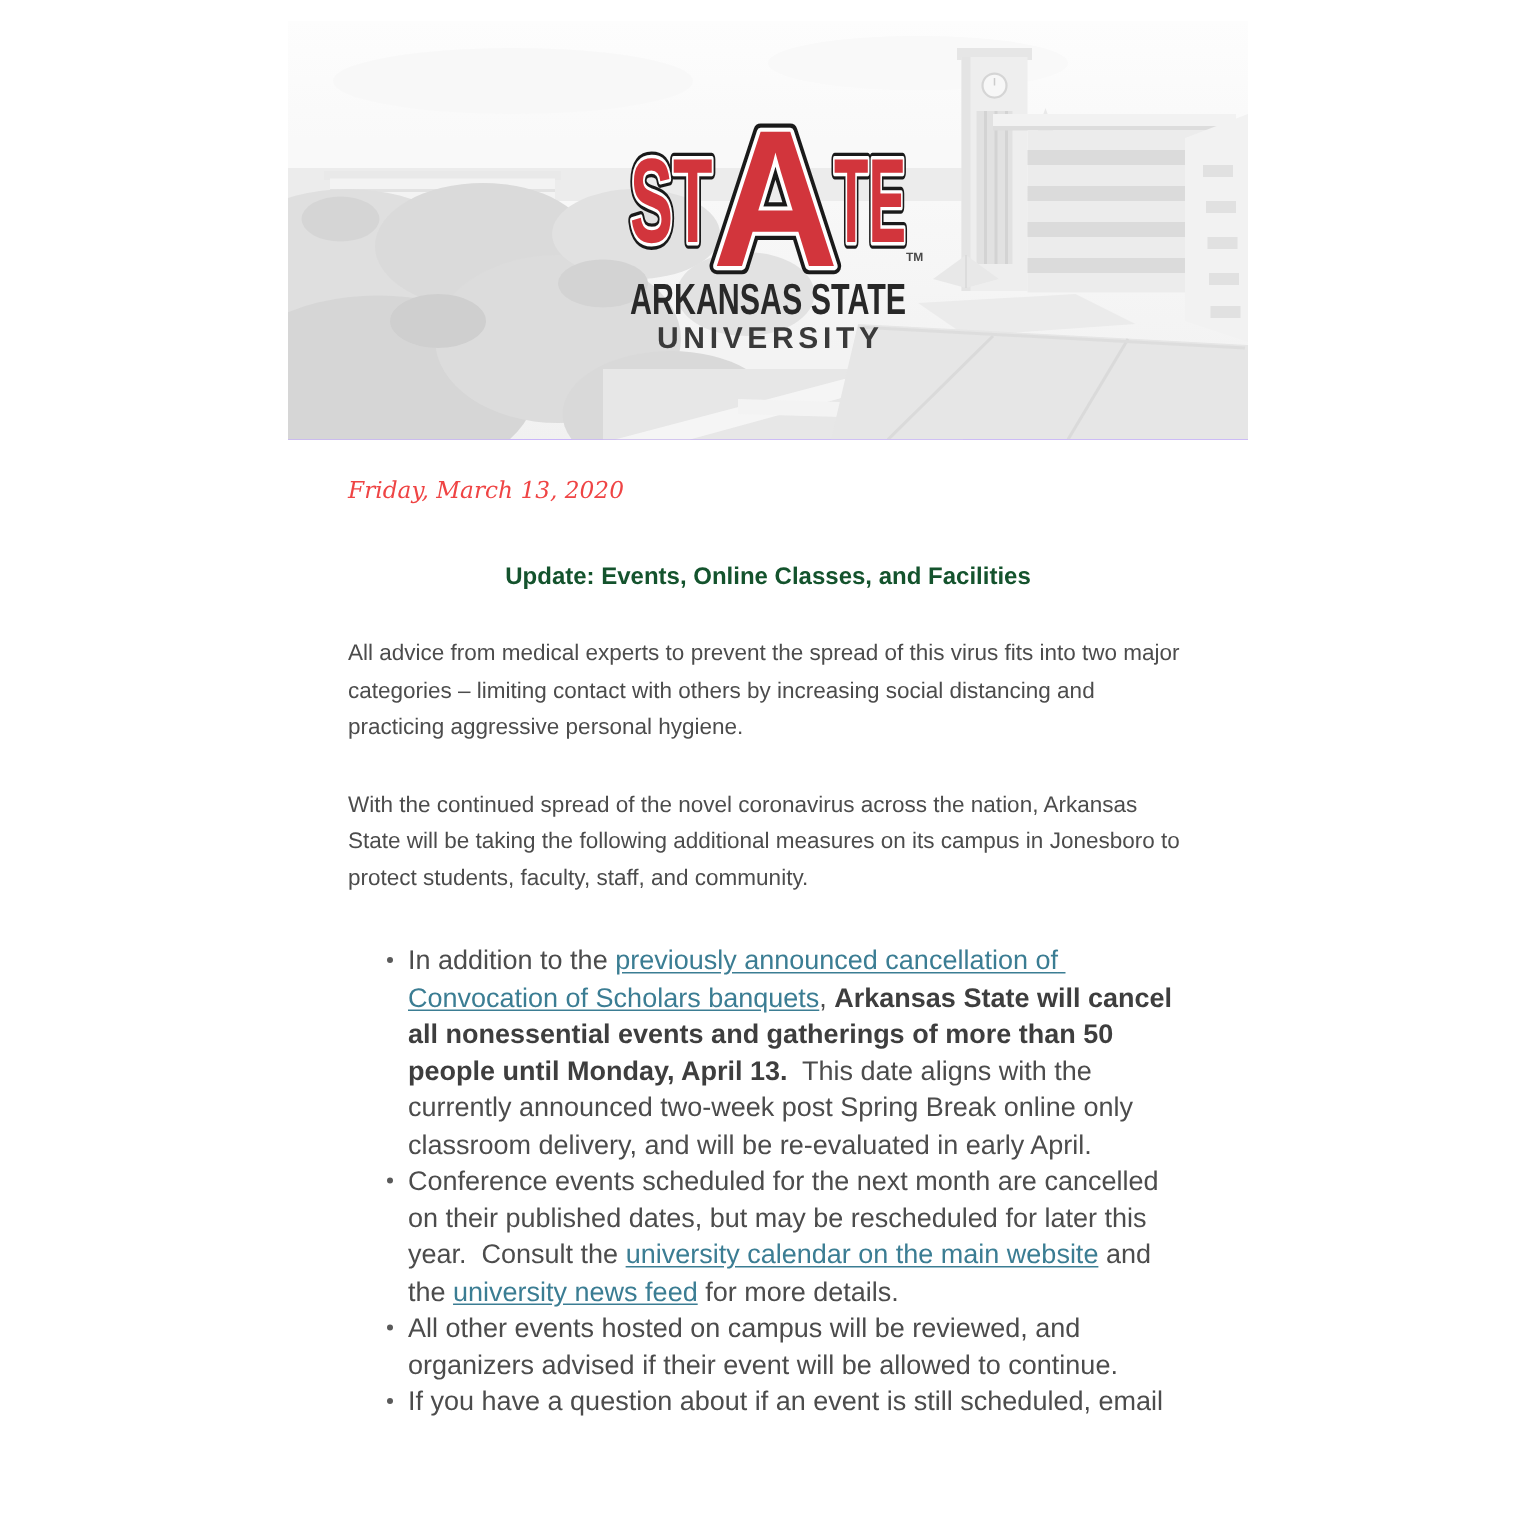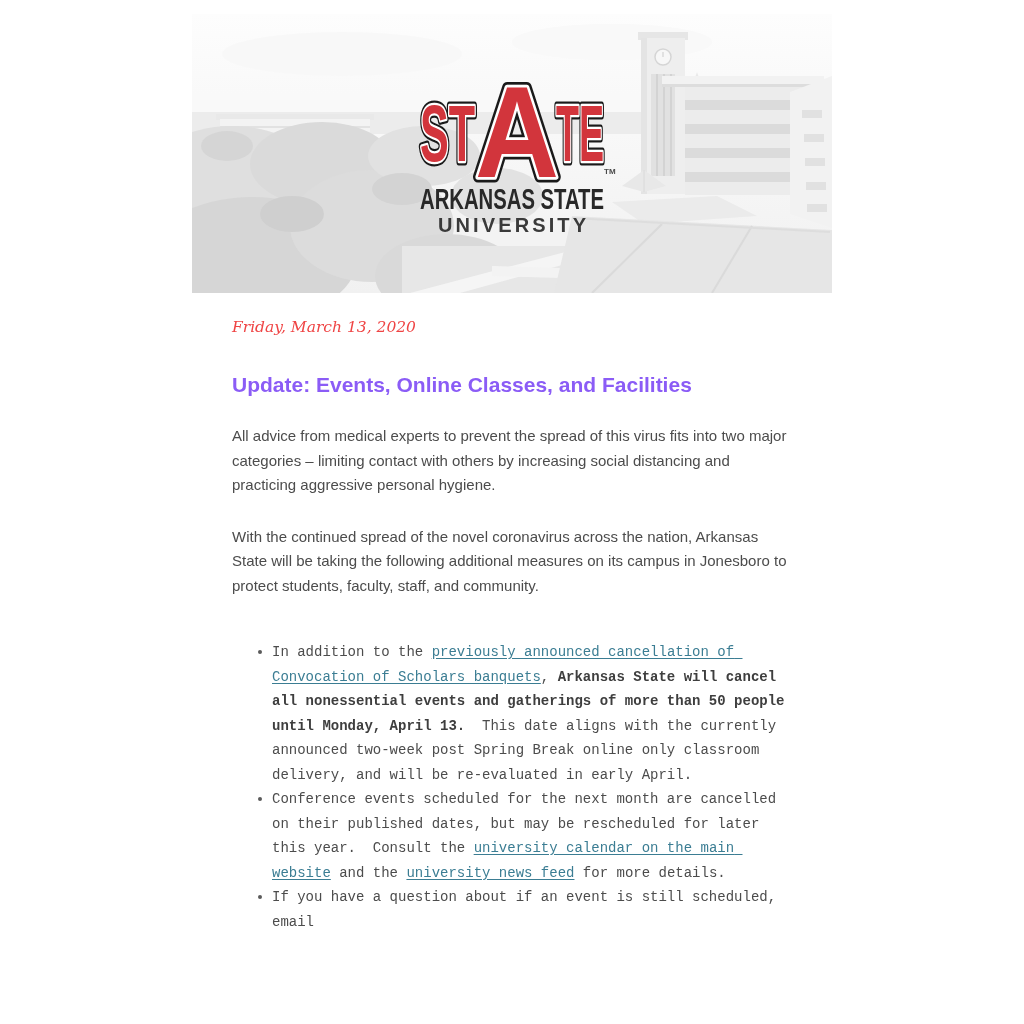--- a/index.html
+++ b/index.html
@@ -17,43 +17,42 @@
     margin-top: 24px;
     font-family: "DejaVu Serif", "Liberation Serif", serif;
     font-style: italic;
     font-size: 15.5px;
     line-height: 21px;
     color: #ef4444;
   }
 
   .title {
     margin-top: 34px;
-    text-align: left;
-    font-size: 21px;
+    text-align: center;
+    font-size: 16px;
     line-height: 25px;
     font-weight: bold;
-    color: #8b5cf6;
+    color: #14532d;
   }
 
   .para {
     margin-top: 27px;
     font-size: 15px;
     line-height: 24.5px;
     white-space: pre-wrap;
     color: #4c4c4c;
   }
 
   ul.bullets {
-    margin-top: 42px;
+    margin-top: 30px;
     list-style: none;
     padding-left: 40px;
-    font-size: 14px;
+    font-size: 18px;
     line-height: 24.5px;
     color: #4c4c4c;
-    font-family: Liberation Mono, monospace;
   }
   ul.bullets li { position: relative; }
   ul.bullets li::before {
     content: "";
     position: absolute;
     left: -14px;
     top: 10px;
     width: 4px;
     height: 4px;
     border-radius: 50%;
@@ -182,17 +181,18 @@
   </div>
 
   <div class="content">
     <p class="date">Friday, March 13, 2020</p>
     <h1 class="title">Update: Events, Online Classes, and Facilities</h1>
     <p class="para">All advice from medical experts to prevent the spread of this virus fits into two major categories – limiting contact with others by increasing social distancing and practicing aggressive personal hygiene.</p>
     <p class="para">With the continued spread of the novel coronavirus across the nation, Arkansas State will be taking the following additional measures on its campus in Jonesboro to protect students, faculty, staff, and community.</p>
     <ul class="bullets">
         <li><span>In addition to the </span><a class="lnk" href="#">previously announced cancellation of Convocation of Scholars banquets</a><span>, </span><span class="b">Arkansas State will cancel all nonessential events and gatherings of more than 50 people until Monday, April 13.</span><span>  This date aligns with the currently announced two-week post Spring Break online only classroom delivery, and will be re-evaluated in early April.</span></li>
         <li><span>Conference events scheduled for the next month are cancelled on their published dates, but may be rescheduled for later this year.  Consult the </span><a class="lnk" href="#">university calendar on the main website</a><span> and the </span><a class="lnk" href="#">university news feed</a><span> for more details.</span></li>
+        <li><span>All other events hosted on campus will be reviewed, and organizers advised if their event will be allowed to continue.</span></li>
         <li><span>If you have a question about if an event is still scheduled, email </span></li>
       </ul>
   </div>
 
 </div>
 
 </body></html>

